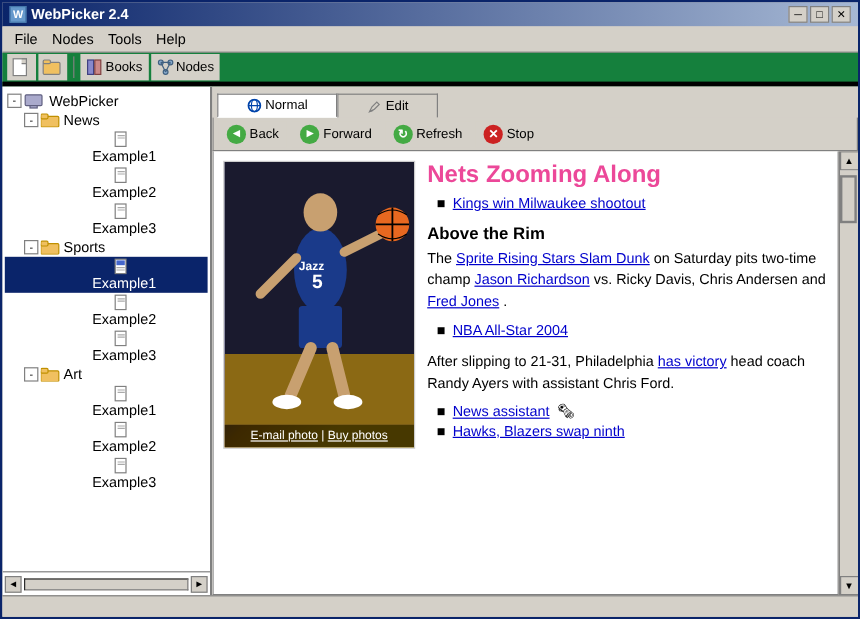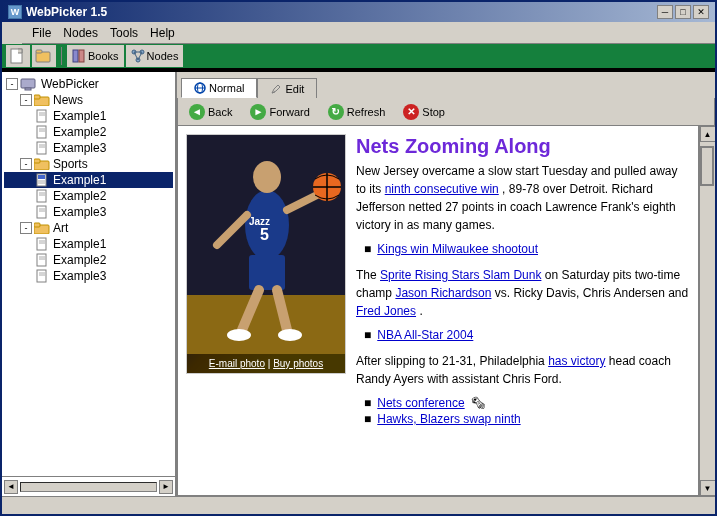--- a/index.html
+++ b/index.html
@@ -71,21 +71,20 @@
     }
 
     
     .menu-bar {
       background: #d4d0c8;
       display: flex;
       align-items: center;
       padding: 2px 4px;
       height: 22px;
       border-bottom: 1px solid #808080;
-      margin-left: 20px;
     }
 
     .menu-item {
       padding: 2px 6px;
       font-size: 12px;
       cursor: pointer;
       color: #000;
     }
 
     
@@ -150,21 +149,21 @@
       font-size: 12px;
       color: #000;
     }
 
     .tree-item.selected {
       background: #0a246a;
       color: white;
     }
 
     .tree-indent-1 { padding-left: 16px; }
-    .tree-indent-2 { padding-left: 32px; }
+    .tree-indent-2 { padding-left: 32px; flex-direction: column; }
 
     .tree-expand {
       width: 12px;
       height: 12px;
       border: 1px solid #808080;
       background: white;
       display: flex;
       align-items: center;
       justify-content: center;
       font-size: 9px;
@@ -211,21 +210,21 @@
     
     .browser-tabs {
       display: flex;
       background: #d4d0c8;
       padding: 3px 4px 0;
       height: 26px;
       align-items: flex-end;
     }
 
     .browser-tab {
-      padding: 3px 12px;
+      padding: 3px 24px;
       font-size: 11px;
       background: #d4d0c8;
       border: 1px solid #808080;
       border-bottom: none;
       cursor: pointer;
       height: 20px;
       display: flex;
       align-items: center;
     }
 
@@ -321,21 +320,21 @@
       padding: 4px 19px;
       text-align: center;
     }
 
     .articles {
       flex: 1;
     }
 
     .article-title {
       font-size: 20px;
-      color: #6d28d9;
+      color: #ec4899;
       font-weight: bold;
       margin-bottom: 4px;
       line-height: 1.2;
     }
 
     .article-text {
       font-size: 12px;
       line-height: 1.5;
       color: #000;
       margin-bottom: 8px;
@@ -424,21 +423,21 @@
     }
   </style>
 </head>
 <body>
 
 <div class="window">
 
   <div class="title-bar">
     <div class="title-bar-left">
       <div class="title-icon">W</div>
-      <span>WebPicker 1.5</span>
+      <span>WebPicker 2.4</span>
     </div>
     <div class="title-bar-buttons">
       <button class="title-btn">─</button>
       <button class="title-btn">□</button>
       <button class="title-btn">✕</button>
     </div>
   </div>
 
   <div class="menu-bar">
     <span class="menu-item">File</span>
@@ -687,33 +686,29 @@
                 <div class="img-caption">
                   <span style="cursor:pointer; text-decoration:underline;">E-mail photo</span>
                   <span> | </span>
                   <span style="cursor:pointer; text-decoration:underline;">Buy photos</span>
                 </div>
               </div>
 
               <div class="articles">
                 <div class="article-title">Nets Zooming Along</div>
 
-                <p class="article-text">
-                  <span>New Jersey overcame a slow start Tuesday and pulled away to its</span>
-                  <span class="article-link">ninth consecutive win</span>
-                  <span>, 89-78 over Detroit. Richard Jefferson netted 27 points in coach Lawrence Frank's eighth victory in as many games.</span>
-                </p>
 
                 <div class="bullet-list">
                   <div class="bullet-item">
                     <span class="bullet">■</span>
                     <span class="article-link">Kings win Milwaukee shootout</span>
                   </div>
                 </div>
 
+                <div class="section-title">Above the Rim</div>
 
                 <p class="article-text">
                   <span>The</span>
                   <span class="article-link">Sprite Rising Stars Slam Dunk</span>
                   <span>on Saturday pits two-time champ</span>
                   <span class="article-link">Jason Richardson</span>
                   <span>vs. Ricky Davis, Chris Andersen and</span>
                   <span class="article-link">Fred Jones</span>
                   <span>.</span>
                 </p>
@@ -728,21 +723,21 @@
 
                 <p class="article-text">
                   <span>After slipping to 21-31, Philadelphia</span>
                   <span class="article-link">has victory</span>
                   <span>head coach Randy Ayers with assistant Chris Ford.</span>
                 </p>
 
                 <div class="bullet-list">
                   <div class="bullet-item">
                     <span class="bullet">■</span>
-                    <span class="article-link">Nets conference</span>
+                    <span class="article-link">News assistant</span>
                     <span style="margin-left:2px;">🗞</span>
                   </div>
                   <div class="bullet-item">
                     <span class="bullet">■</span>
                     <span class="article-link">Hawks, Blazers swap ninth</span>
                   </div>
                 </div>
 
               </div>
             </div>

